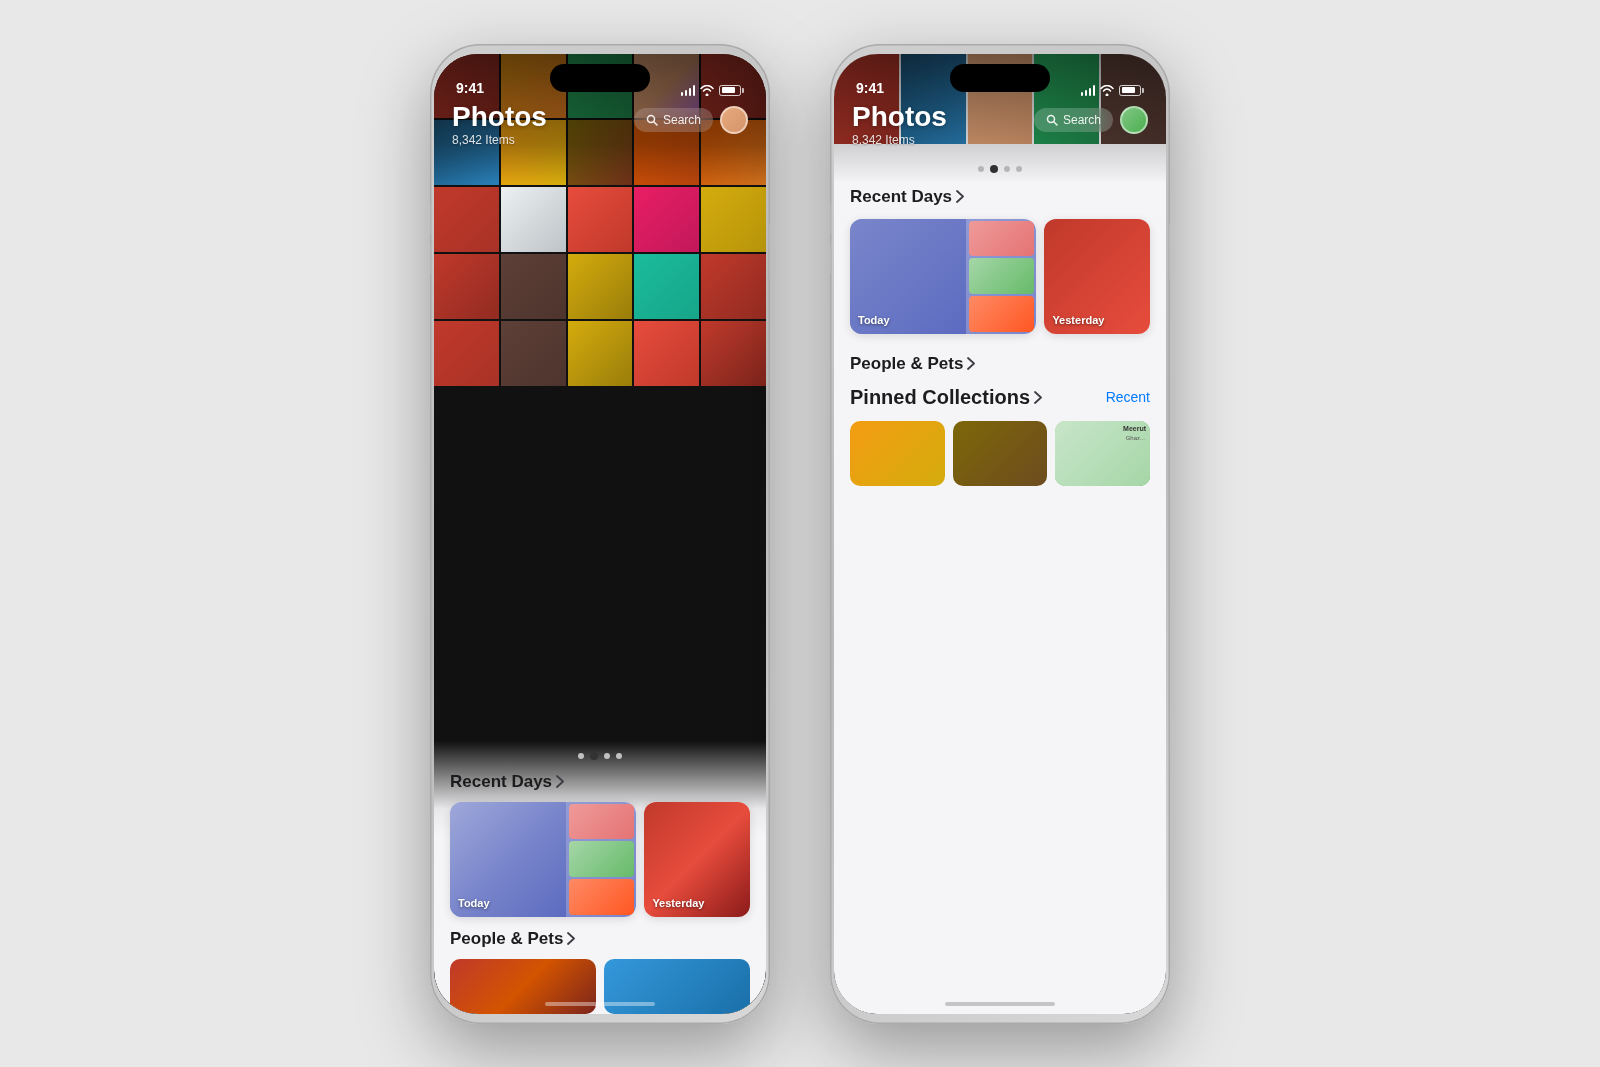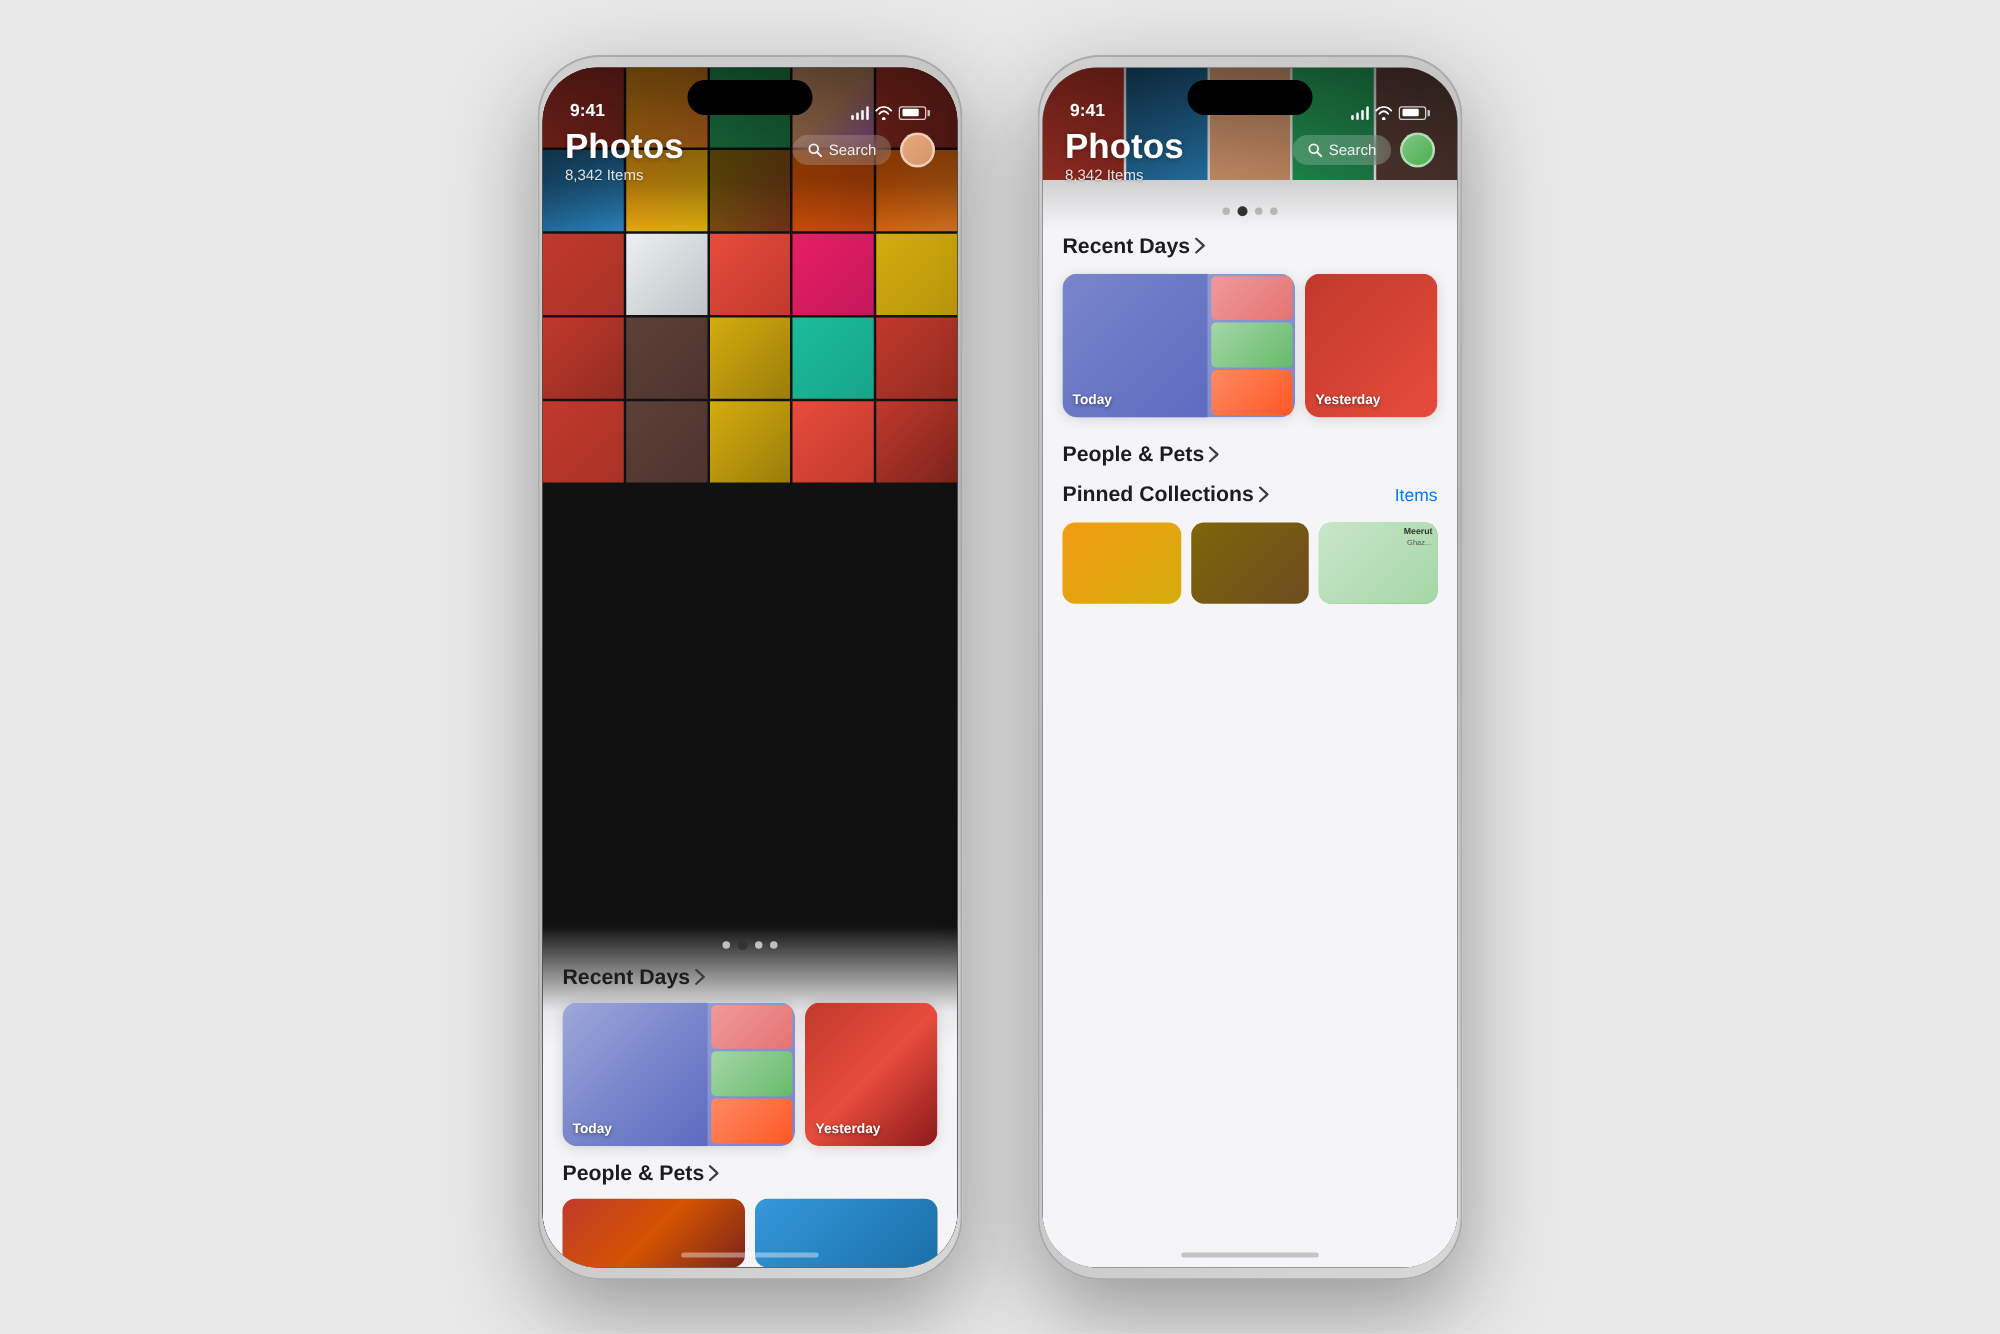--- a/index.html
+++ b/index.html
@@ -272,26 +272,26 @@
         <div style="display:flex;align-items:center;gap:4px;margin-bottom:12px;">
           <span style="font-size:17px;font-weight:700;color:#1c1c1e;">People &amp; Pets</span>
           <svg width="8" height="13" viewBox="0 0 8 13">
               <path d="M1 1l6 5.5-6 5.5" stroke="#3c3c43" stroke-width="1.8" fill="none" stroke-linecap="round" stroke-linejoin="round"></path>
             </svg>
         </div>
 
 
         <div style="display:flex;align-items:center;justify-content:space-between;margin-bottom:12px;">
           <div style="display:flex;align-items:center;gap:4px;">
-            <span style="font-size:17px;font-weight:700;color:#1c1c1e;">Pinned Collections</span>
+            <span style="font-size:20px;font-weight:700;color:#1c1c1e;">Pinned Collections</span>
             <svg width="8" height="13" viewBox="0 0 8 13">
                 <path d="M1 1l6 5.5-6 5.5" stroke="#3c3c43" stroke-width="1.8" fill="none" stroke-linecap="round" stroke-linejoin="round"></path>
               </svg>
           </div>
-          <span style="font-size:14px;color:#007aff;font-weight:400;">Items</span>
+          <span style="font-size:14px;color:#007aff;font-weight:400;">Recent</span>
         </div>
 
         <div style="display:flex;gap:8px;">
           <div style="flex:1;height:65px;background:linear-gradient(135deg,#f39c12,#d4ac0d);border-radius:10px;overflow:hidden;"></div>
           <div style="flex:1;height:65px;background:linear-gradient(135deg,#7d6608,#6d4c1f);border-radius:10px;overflow:hidden;"></div>
           <div style="flex:1;height:65px;background:linear-gradient(135deg,#a8d5a2,#4caf50);border-radius:10px;overflow:hidden;position:relative;">
 
             <div style="position:absolute;inset:0;background:linear-gradient(135deg,#c8e6c9,#a5d6a7);"></div>
             <div style="position:absolute;top:4px;right:4px;font-size:7px;color:#333;font-weight:600;line-height:1.2;">Meerut</div>
             <div style="position:absolute;top:14px;right:5px;font-size:6px;color:#555;font-weight:500;">Ghaz...</div>

